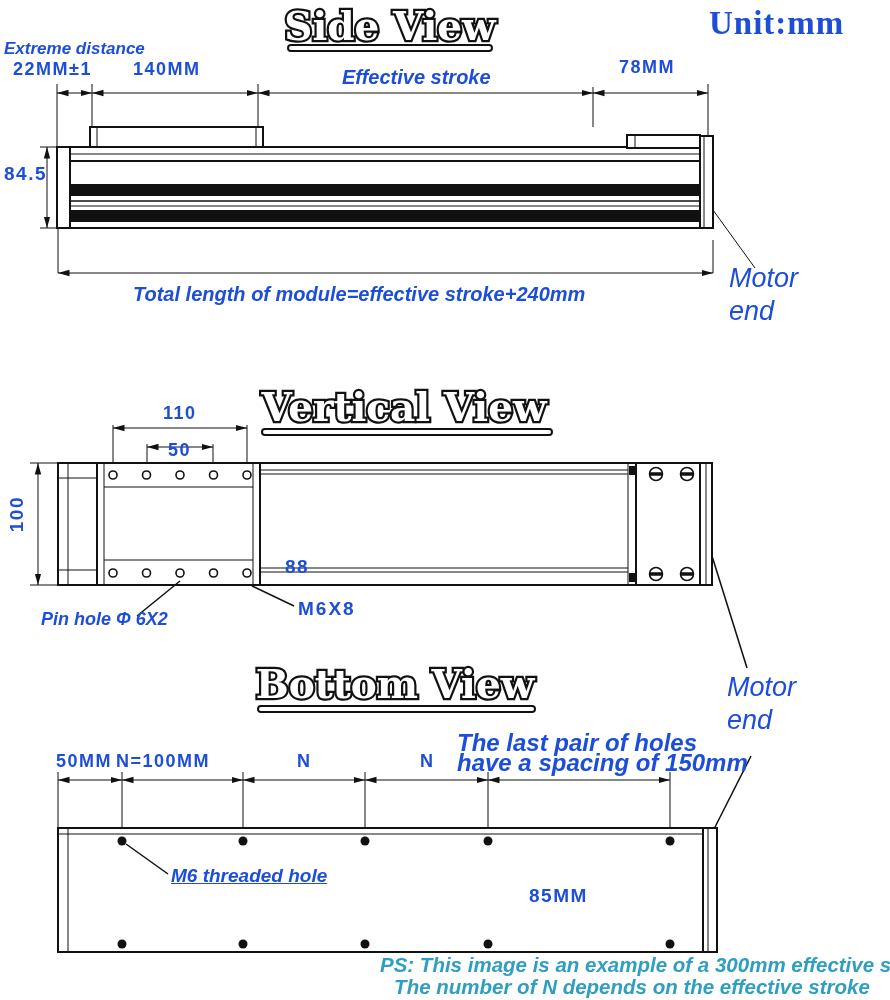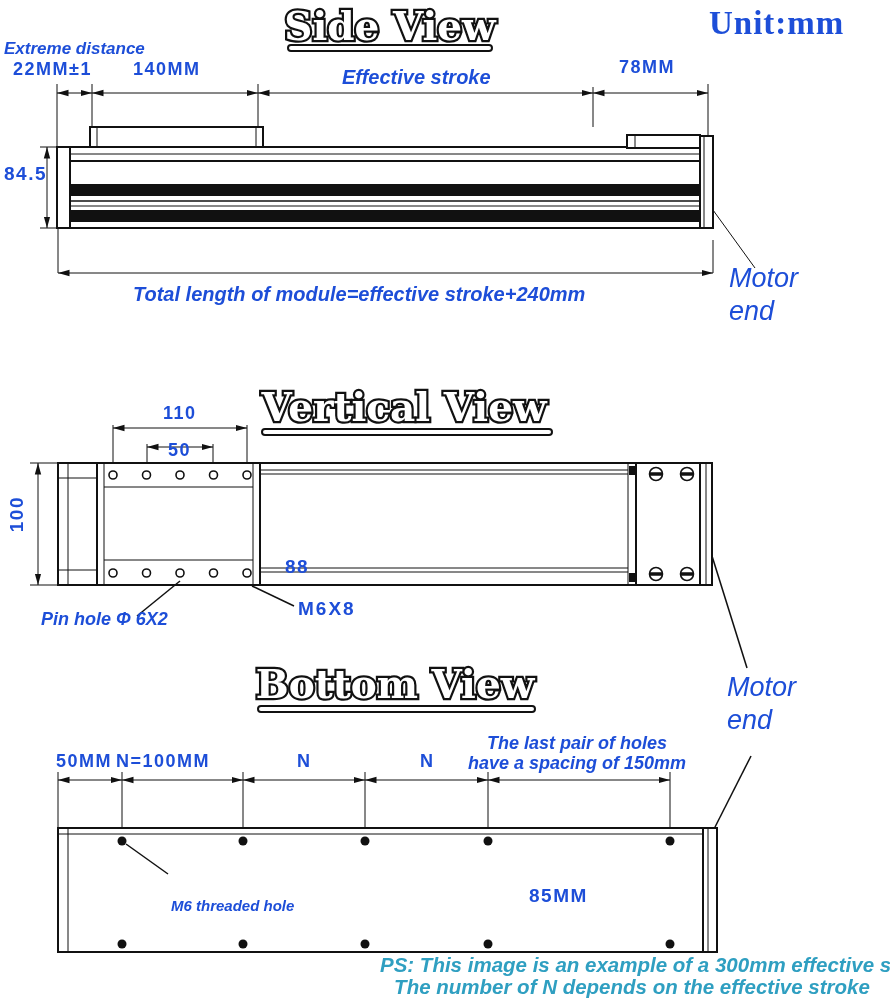--- a/index.html
+++ b/index.html
@@ -6,21 +6,21 @@
   #stage{position:relative;width:890px;height:1000px;background:#fff;overflow:hidden;
          font-family:"Liberation Sans",sans-serif;color:#111;}
   #stage svg{position:absolute;left:0;top:0;}
   .lbl{position:absolute;white-space:nowrap;color:#1d4ed8;}
   .num{font-weight:700;letter-spacing:1.5px;font-size:18px;}
   .desc{font-weight:700;font-style:italic;font-size:18px;}
   .big-desc{font-weight:700;font-style:italic;font-size:20px;}
   .unit{font-family:"Liberation Serif",serif;font-weight:700;font-size:33px;letter-spacing:1px;}
   .motor{font-weight:400;font-style:italic;font-size:27px;line-height:33px;}
   .rot90{writing-mode:vertical-rl;transform:rotate(180deg);}
-  .note{font-weight:700;font-style:italic;font-size:18px;line-height:20px;text-align:center;}
+  .note{font-weight:700;font-style:italic;font-size:24px;line-height:20px;text-align:center;}
   .ps{font-weight:700;font-style:italic;font-size:20.5px;line-height:21.5px;text-align:center;}
   .o2{stroke:#111;stroke-width:2;fill:#fff;}
   .l1{stroke:#111;stroke-width:1;fill:none;}
   .l15{stroke:#111;stroke-width:1.5;fill:none;}
   .l2{stroke:#111;stroke-width:2;fill:none;}
   .dim{stroke:#111;stroke-width:1;fill:none;marker-start:url(#arr);marker-end:url(#arr);}
   .hole{stroke:#111;stroke-width:1.6;fill:#fff;}
   .dot{fill:#111;}
   .title-text{font-family:"DejaVu Serif",serif;font-weight:700;font-size:39px;
               paint-order:stroke;stroke:#111;stroke-width:4.5px;fill:#fff;text-anchor:middle;}
@@ -235,21 +235,21 @@
   </div>
 
   <div class="lbl num" style="left:56px;top:751px;">50MM</div>
   <div class="lbl num" style="left:116px;top:751px;">N=100MM</div>
   <div class="lbl num" style="left:297px;top:751px;">N</div>
   <div class="lbl num" style="left:420px;top:751px;">N</div>
   <div class="lbl note" style="left:457px;top:733px;width:240px;">
     <div>The last pair of holes</div>
     <div>have a spacing of 150mm</div>
   </div>
-  <div class="lbl desc" style="left:171px;top:897px;font-size:15px;">M6 threaded hole</div>
+  <div class="lbl desc" style="left:171px;top:865px;font-size:19px;text-decoration:underline;">M6 threaded hole</div>
   <div class="lbl num" style="left:529px;top:885px;font-size:19px;text-align:center;">85MM</div>
 
   <div class="lbl ps" style="left:380px;top:954px;width:504px;color:#2f9fc1;">
     <div>PS: This image is an example of a 300mm effective stroke.</div>
     <div>The number of N depends on the effective stroke</div>
   </div>
 
 </div>
 
 </body></html>

